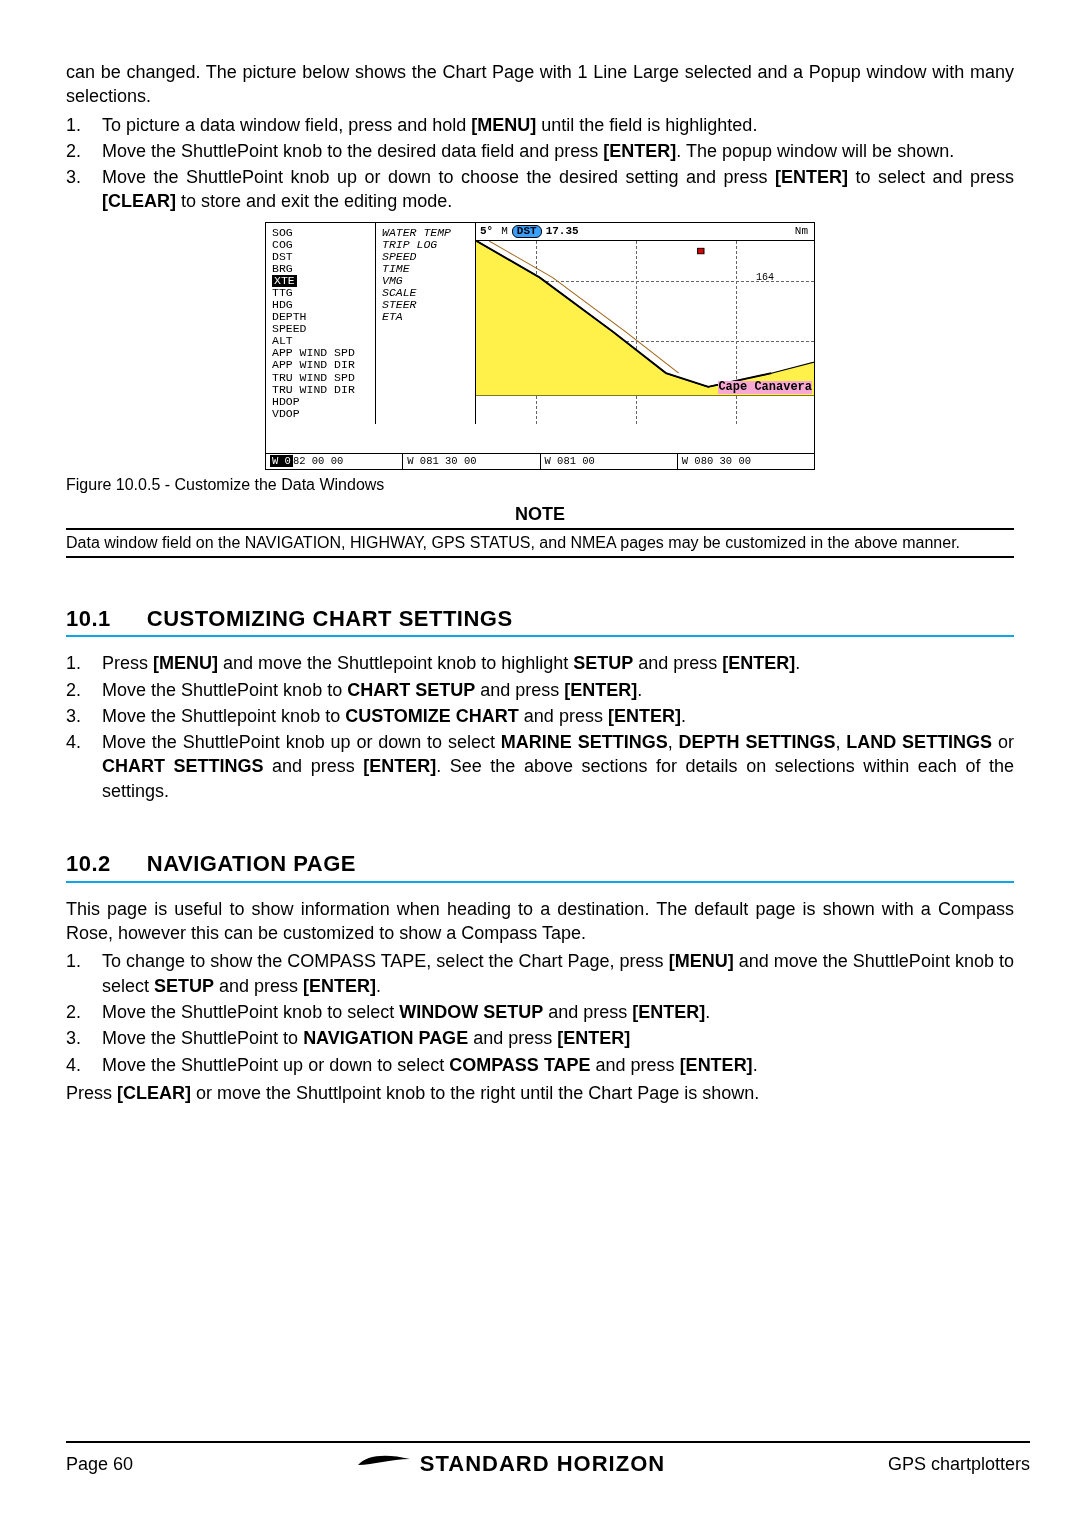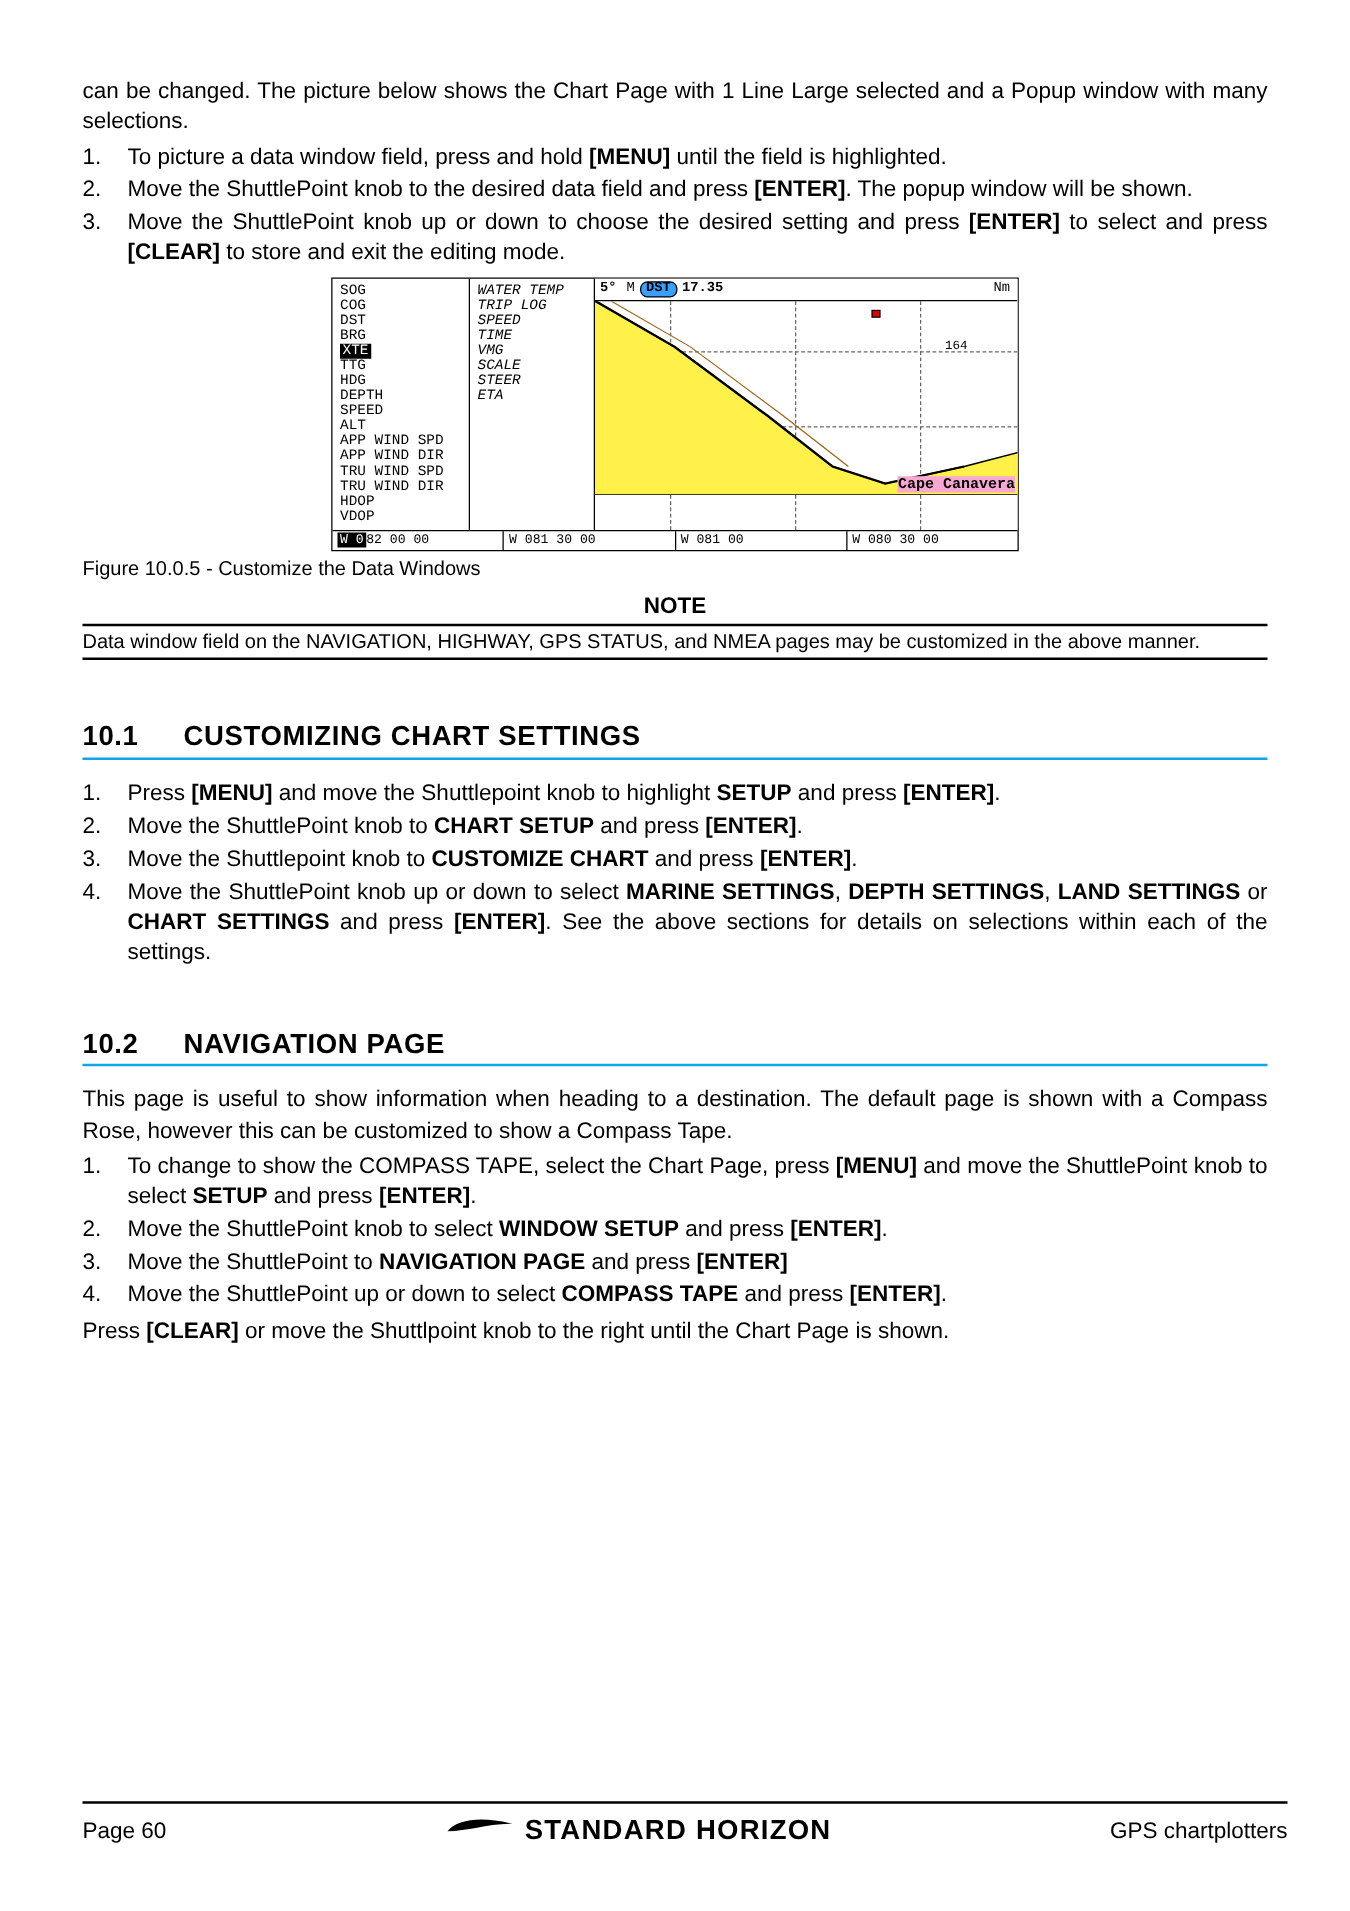--- a/index.html
+++ b/index.html
@@ -48,21 +48,21 @@
   .popup-highlight { background: #000; color: #fff; padding: 0 2px; display: inline-block; }
   .chart-area { flex:1; position: relative; background: #fff; overflow:hidden; }
   .chart-top { position:absolute; top:0; left:0; right:0; height:18px; border-bottom:1px solid #000; font-size:11px; display:flex; align-items:center; }
   .chart-top span { padding:0 4px; }
   .dst-chip { background:#3aa0ff; color:#000; border-radius:6px; padding:0 6px; font-weight:bold; border:1px solid #000;}
   .coast { position:absolute; top:18px; left:-10px; bottom:28px; right:-10px; }
   .coast svg { width:100%; height:100%; }
   .lat-line { position:absolute; left:0; right:0; border-top:1px dashed #666; }
   .lon-line { position:absolute; top:18px; bottom:0; border-left:1px dashed #666; }
   .cape { position:absolute; right:2px; bottom:30px; font-weight:normal; font-size:12px; background:#f9a8d4; }
-  .bottom-coords { display:flex; border-top:1px solid #000; }
+  .bottom-coords { display:flex; border-top:1px solid #000;margin-top:29px; }
   .bottom-coords div { flex:1; border-right:1px solid #000; padding:2px 4px; font-size:10.5px; white-space:nowrap; position:relative; }
   .bottom-coords div:last-child { border-right:none; }
   .bc-highlight { background:#000; color:#fff; padding:0 2px; }
   .fig-caption { text-align:left; font-size:16px; margin-top:4px; }
   .note-heading { text-align:center; font-weight:700; margin-top:6px; }
   .hr { border-top:2px solid #000; margin: 2px 0; }
   .note-body { font-size:16px; margin:2px 0 2px 0; }
   .section-heading {
     font-size: 22px;
     font-weight: 900;

